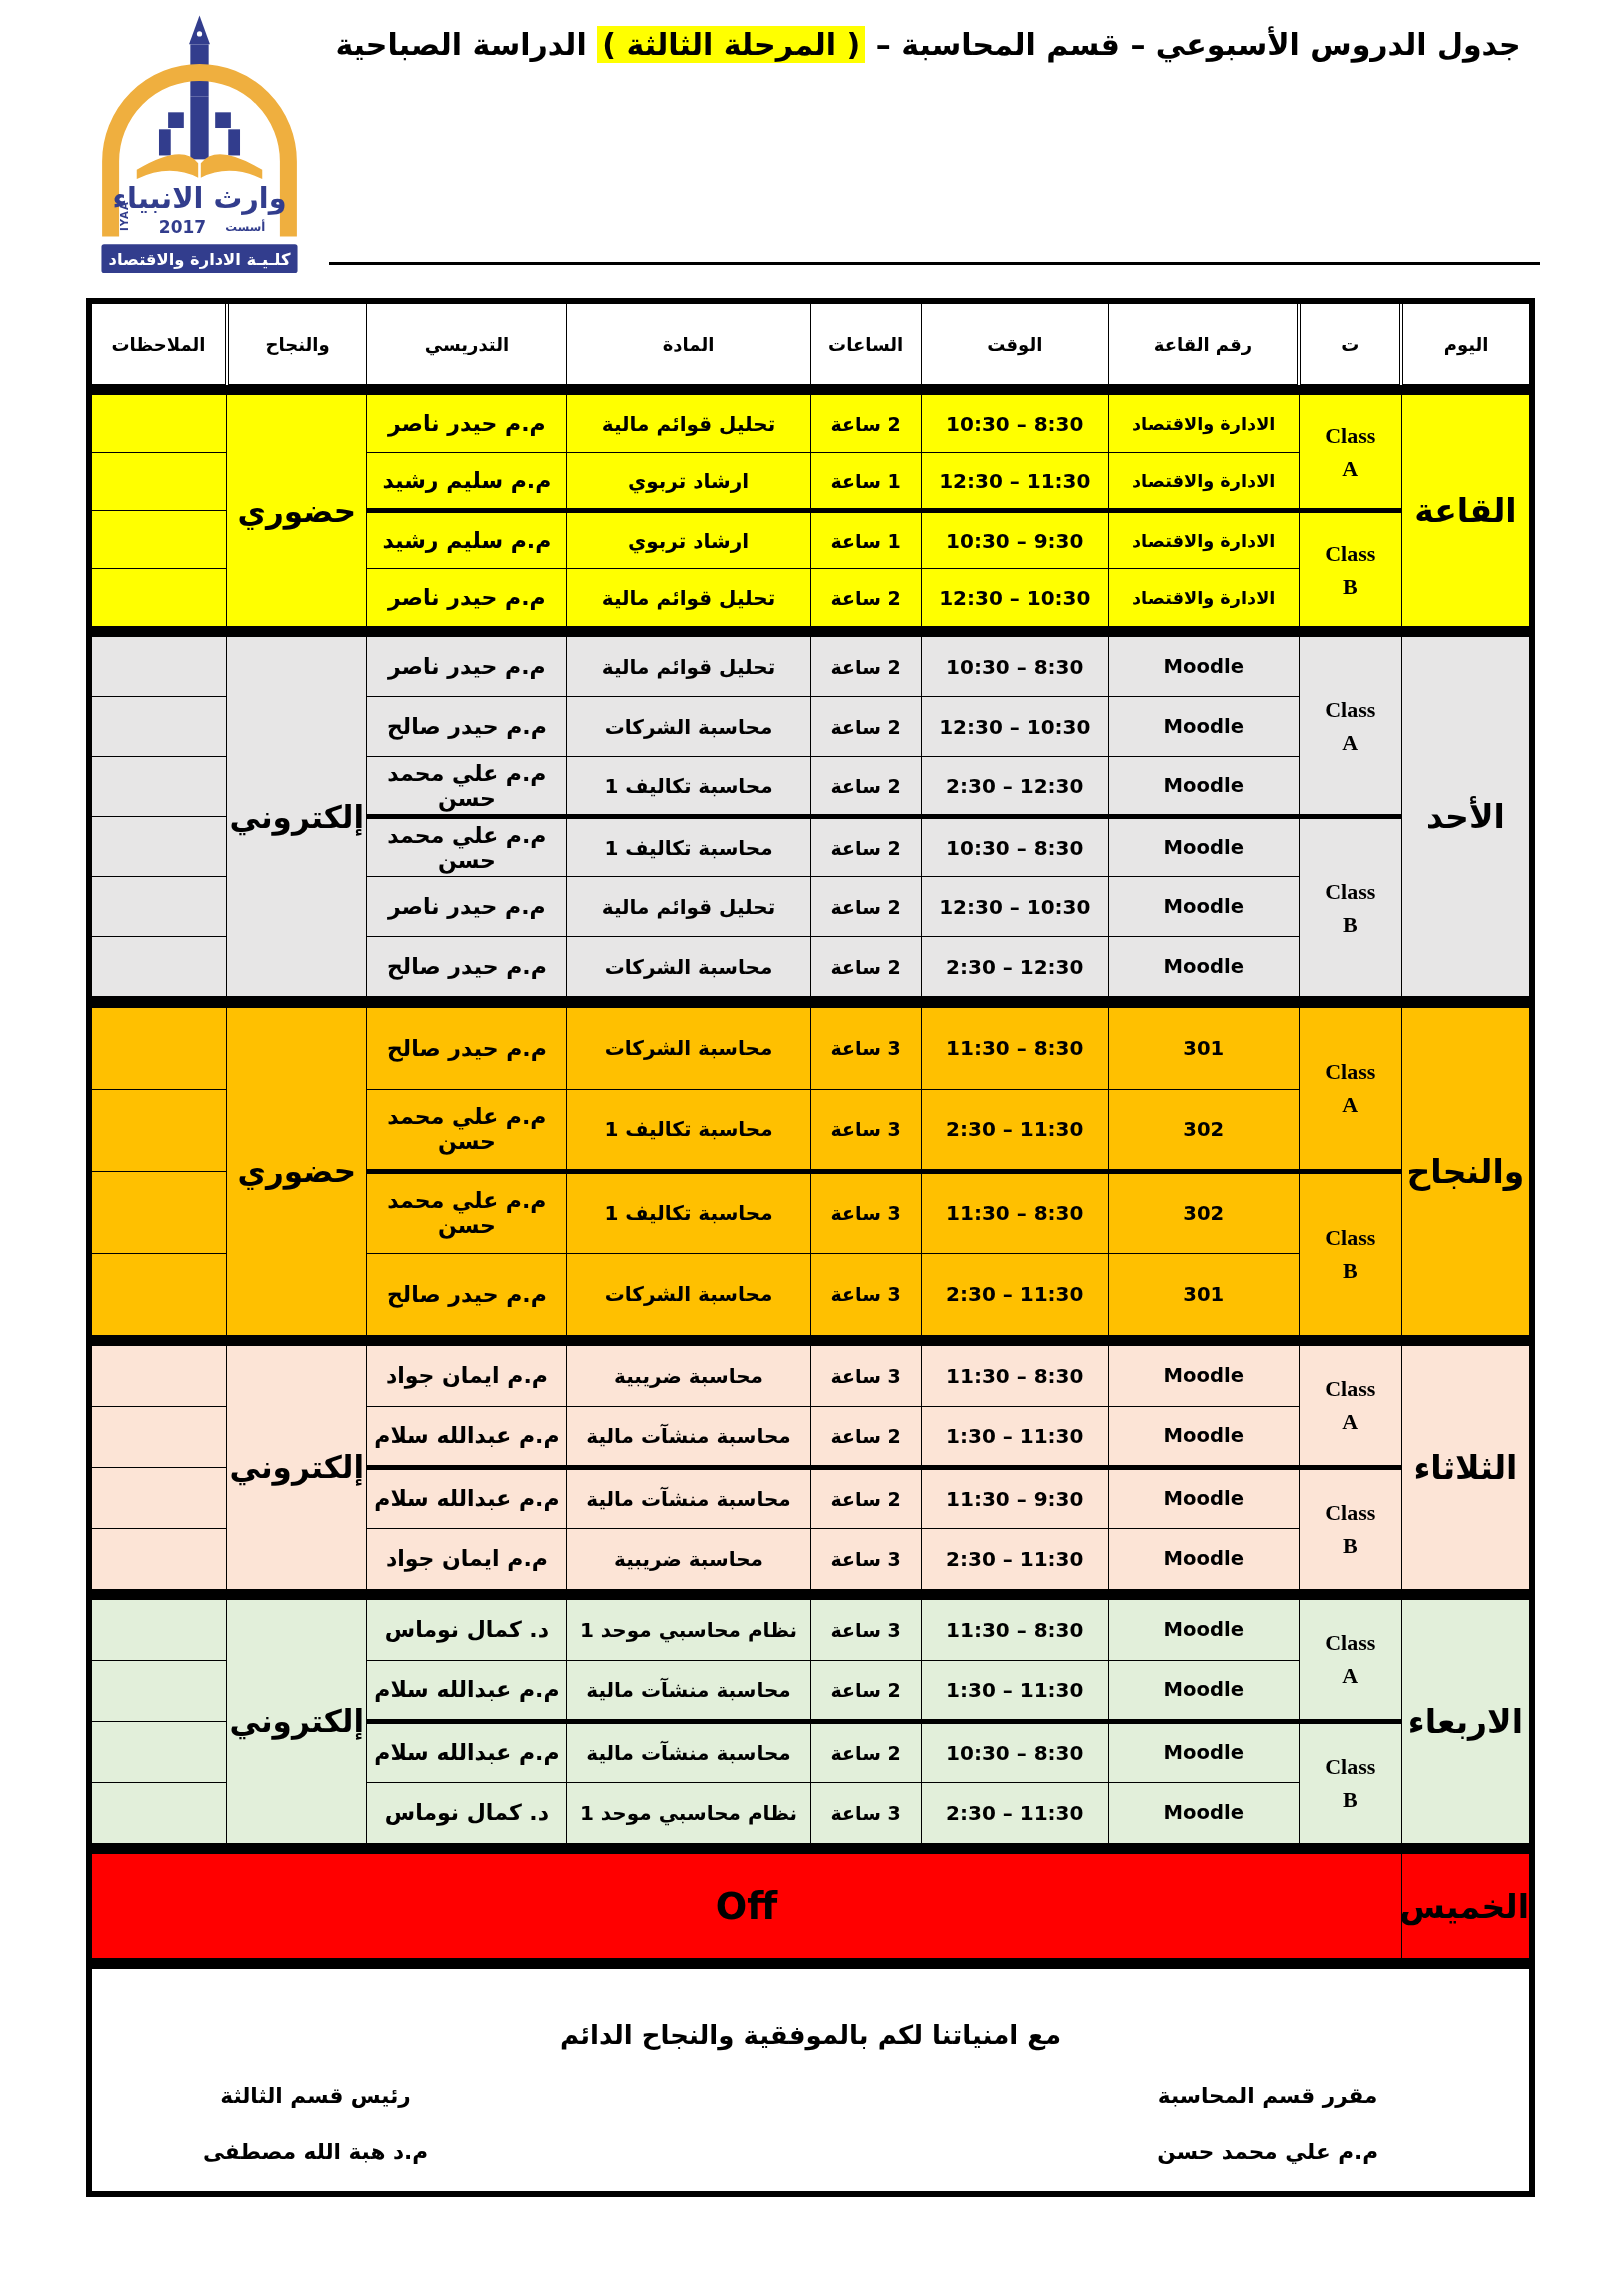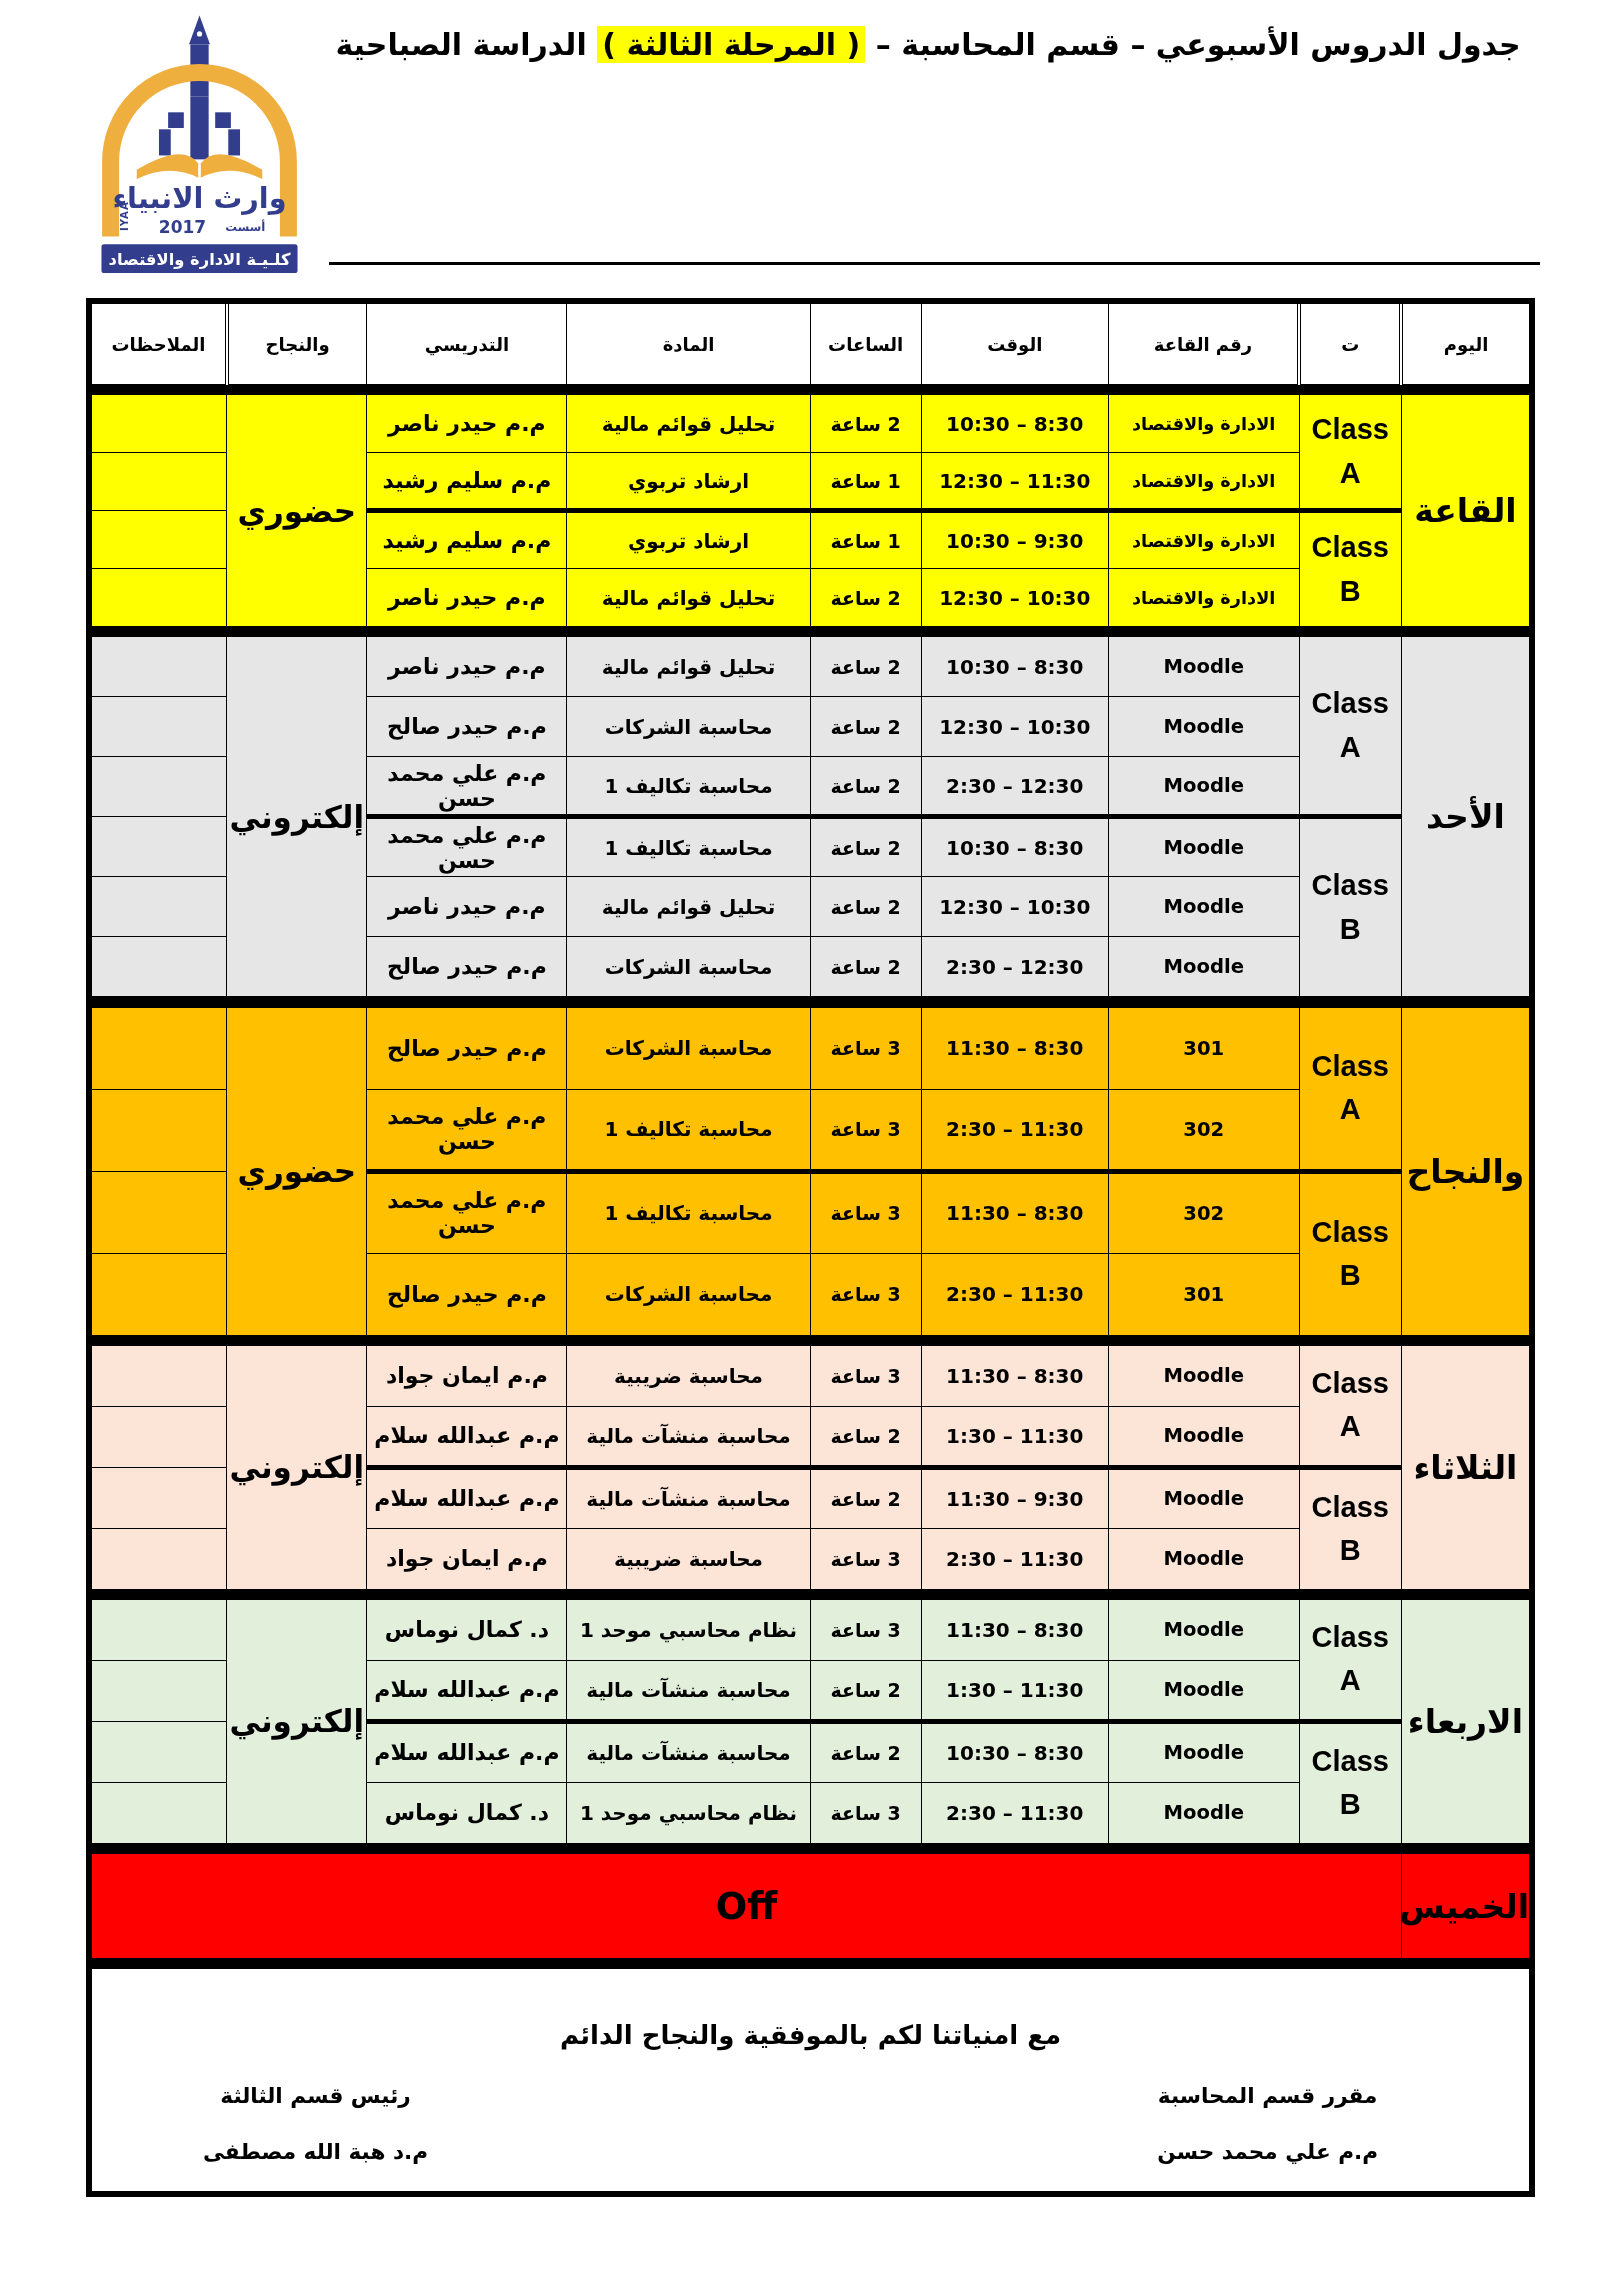--- a/index.html
+++ b/index.html
@@ -13,22 +13,22 @@
   .subtitle{margin-top:65px;font-size:33px;font-weight:bold;}
   .head-rule{position:absolute;left:330px;top:262px;width:1211px;height:3.3px;background:#000;}
   
   table.sched{position:absolute;left:87px;top:298px;width:1449px;border-collapse:collapse;
               table-layout:fixed;direction:rtl;border:6.5px solid #000;}
   table.sched td,table.sched th{border:1.3px solid #000;padding:0;overflow:hidden;
               text-align:center;vertical-align:middle;font-weight:bold;}
   tr.sep td{background:#000;height:9.2px;border:0;}
   th.hcell{background:#fff;font-size:18px;height:80px;}
   td.day{font-size:33px;border-left:4.6px double #000;}
-  td.cls{font-size:29px;line-height:1.5;border-left:4.6px double #000;border-right:4.6px double #000;
-         font-family:Liberation Sans, sans-serif;}
+  td.cls{font-size:22px;line-height:1.5;border-left:4.6px double #000;border-right:4.6px double #000;
+         font-family:Liberation Serif, serif;}
   td.room{font-size:19.6px;}
   td.room.ar{font-size:17.7px;}
   td.time{font-size:20px;direction:ltr;}
   td.hours{font-size:19px;}
   td.subject{font-size:20px;}
   td.teacher{font-size:22px;}
   td.edu{font-size:31px;border-right:4.6px double #000;}
   td.note{border-right:4.6px double #000;}
   tr.gsep td{border-top:5.2px solid #000;}
   tr.gsep td.note{border-top:1.3px solid #000;}

